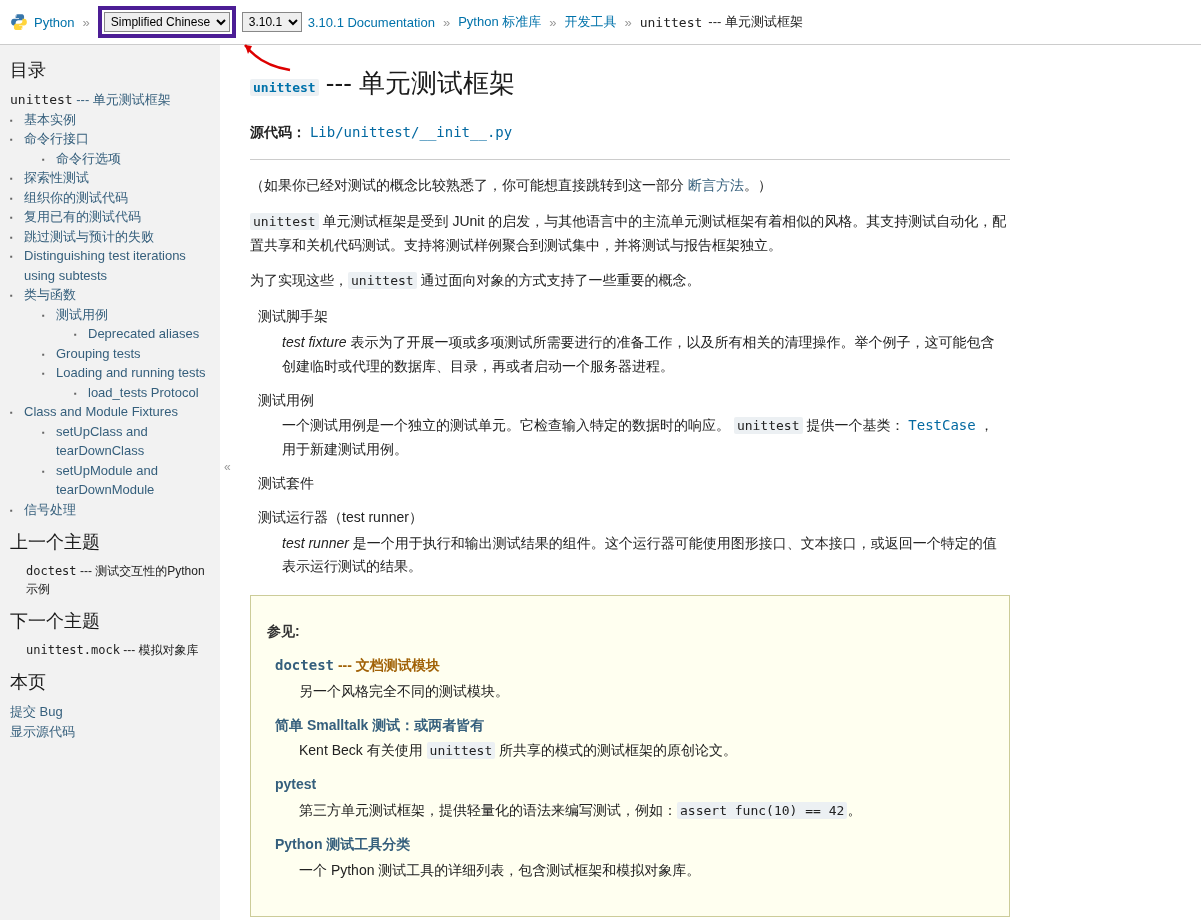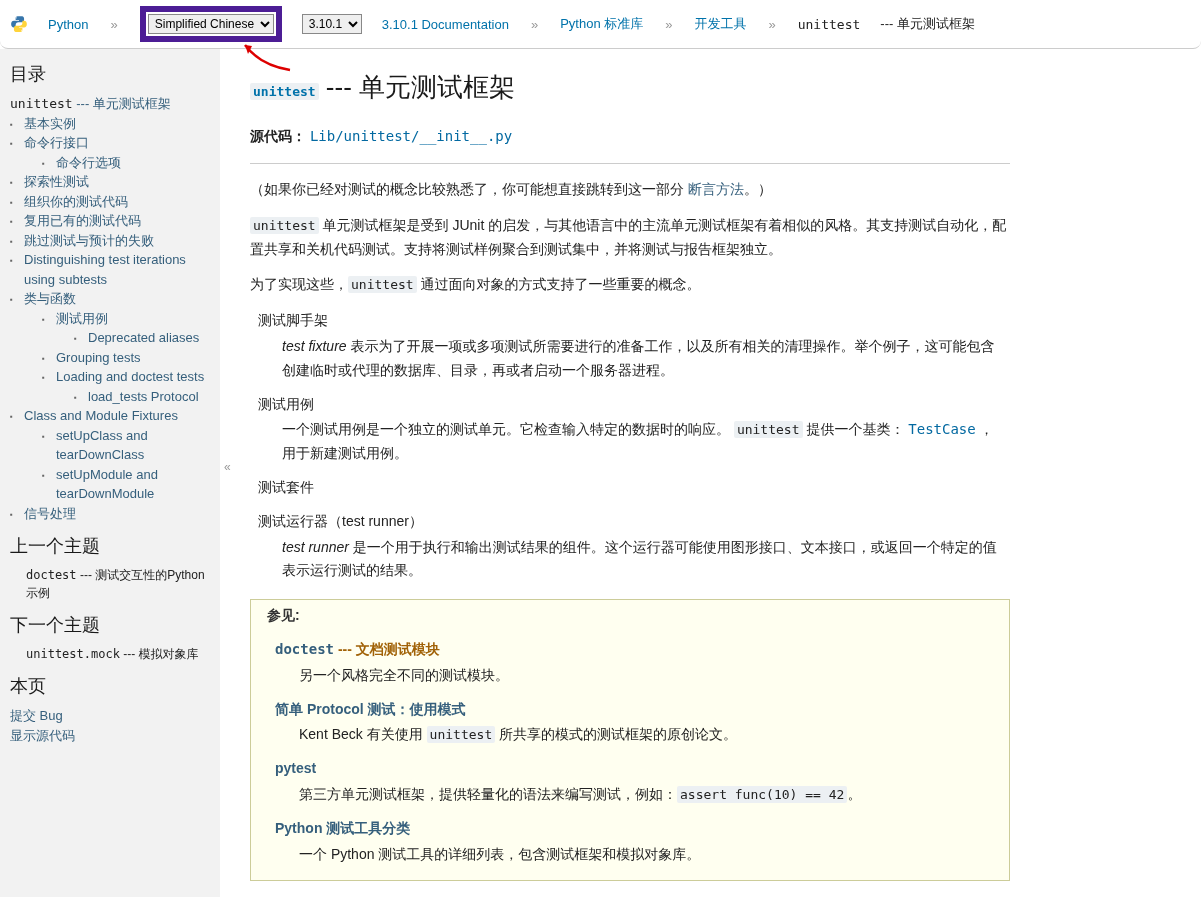--- a/index.html
+++ b/index.html
@@ -1,21 +1,21 @@
 <!DOCTYPE html>
 <html><head>
 <meta charset="utf-8">
 <style>
 * { box-sizing: border-box; margin: 0; padding: 0; }
 body { font-family: "Lucida Grande", Arial, sans-serif; font-size: 14px; color: #222; background: #fff; }
-.topbar { padding: 6px 10px; border-bottom: 1px solid #ccc; display: flex; align-items: center; gap: 20px; font-size: 13px; border-radius: 8px; }
+.topbar { padding: 6px 10px; border-bottom: 1px solid #ccc; display: flex; align-items: center; gap: 6px; font-size: 13px; }
 .topbar .logo { width: 18px; height: 18px; display: inline-block; }
 .topbar a { color: #0072aa; text-decoration: none; }
 .topbar select { font-size: 12px; padding: 1px 2px; border: 1px solid #888; background: #efefef; }
-.topbar .lang-highlight { border: 6px solid #4c1d95; padding: 2px; display: inline-block; }
+.topbar .lang-highlight { border: 4px solid #4c1d95; padding: 2px; display: inline-block; }
 .topbar .sep { color: #999; margin: 0 2px; }
 .topbar .code { font-family: monospace; }
 .arrow { position: absolute; top: 40px; left: 240px; }
 .container { display: flex; }
 .sidebar { width: 220px; background: #f2f2f2; padding: 12px 10px 20px 10px; font-size: 13px; line-height: 1.5; }
 .sidebar h3 { font-size: 18px; color: #1a1a1a; margin: 10px 0 6px 0; font-weight: normal; }
 .sidebar h3.first { margin-top: 0; }
 .sidebar a { color: #355f7c; text-decoration: none; }
 .sidebar ul { list-style: none; margin-left: 0; }
 .sidebar ul ul { margin-left: 18px; }
@@ -29,21 +29,21 @@
 .content h1 .code { font-family: monospace; color: #0072aa; font-weight: bold; }
 .content p { margin: 12px 0; }
 .content a { color: #355f7c; text-decoration: none; }
 .content .code { font-family: monospace; background: #ecf0f3; padding: 1px 3px; border-radius: 2px; font-size: 13px; }
 .content .code-link { font-family: monospace; color: #0369a1; }
 .content hr { border: none; border-top: 1px solid #ccc; margin: 14px 0; }
 .content dl { margin: 10px 8px; }
 .content dt { margin-top: 10px; }
 .content dd { margin-left: 24px; margin-top: 2px; }
 .content dd .italic { font-style: italic; }
-.see-also { background: #fffff0; border: 1px solid #cccc99; padding: 4px 16px; margin-top: 16px; }
+.see-also { background: #fffff0; border: 1px solid #cccc99; padding: 24px 16px; margin-top: 16px; }
 .see-also .label { font-weight: bold; color: #333; margin-bottom: 8px; display: block; }
 .see-also dt { margin-top: 10px; }
 .see-also dt a { color: #355f7c; font-weight: bold; }
 .see-also dt .bold { font-weight: bold; color: #a16207; }
 .see-also dd { margin-left: 24px; margin-top: 2px; }
 </style>
 <style>[data-root="1"]::before{display:none}</style></head>
 <body>
 
 <div class="topbar">
@@ -91,21 +91,21 @@
           <li><a href="#">探索性测试</a></li>
           <li><a href="#">组织你的测试代码</a></li>
           <li><a href="#">复用已有的测试代码</a></li>
           <li><a href="#">跳过测试与预计的失败</a></li>
           <li><a href="#">Distinguishing test iterations using subtests</a></li>
           <li><a href="#">类与函数</a><ul>
               <li><a href="#">测试用例</a><ul>
                   <li><a href="#">Deprecated aliases</a></li>
                 </ul></li>
               <li><a href="#">Grouping tests</a></li>
-              <li><a href="#">Loading and doctest tests</a><ul>
+              <li><a href="#">Loading and running tests</a><ul>
                   <li><a href="#">load_tests Protocol</a></li>
                 </ul></li>
             </ul></li>
           <li><a href="#">Class and Module Fixtures</a><ul>
               <li><a href="#">setUpClass and tearDownClass</a></li>
               <li><a href="#">setUpModule and tearDownModule</a></li>
             </ul></li>
           <li><a href="#">信号处理</a></li>
         </ul></li>
 
@@ -142,21 +142,21 @@
         <dt>测试套件</dt>
         <dt>测试运行器（test runner）</dt>
         <dd><span class="italic">test runner</span> 是一个用于执行和输出测试结果的组件。这个运行器可能使用图形接口、文本接口，或返回一个特定的值表示运行测试的结果。</dd>
       </dl>
 
   <div class="see-also">
     <span class="label">参见:</span>
     <dl id="see-also-list">
           <dt><a href="#"><span style="font-family:monospace">doctest</span></a><span class="bold"> --- 文档测试模块</span></dt>
           <dd>另一个风格完全不同的测试模块。</dd>
-          <dt><a href="#">简单 Protocol 测试：使用模式</a></dt>
+          <dt><a href="#">简单 Smalltalk 测试：或两者皆有</a></dt>
           <dd>Kent Beck 有关使用 <span class="code">unittest</span> 所共享的模式的测试框架的原创论文。</dd>
           <dt><a href="#">pytest</a></dt>
           <dd>第三方单元测试框架，提供轻量化的语法来编写测试，例如：<span class="code">assert func(10) == 42</span>。</dd>
           <dt><a href="#">Python 测试工具分类</a></dt>
           <dd>一个 Python 测试工具的详细列表，包含测试框架和模拟对象库。</dd>
         </dl>
   </div>
 </div>
 </div>
 

